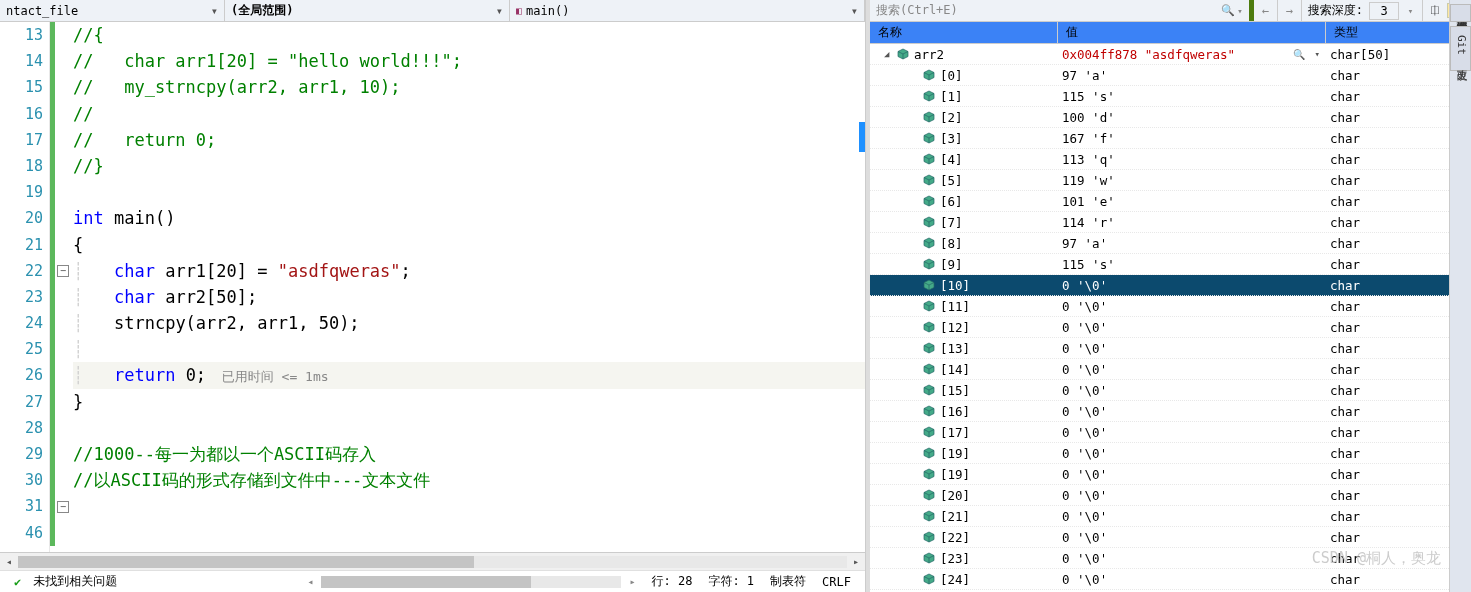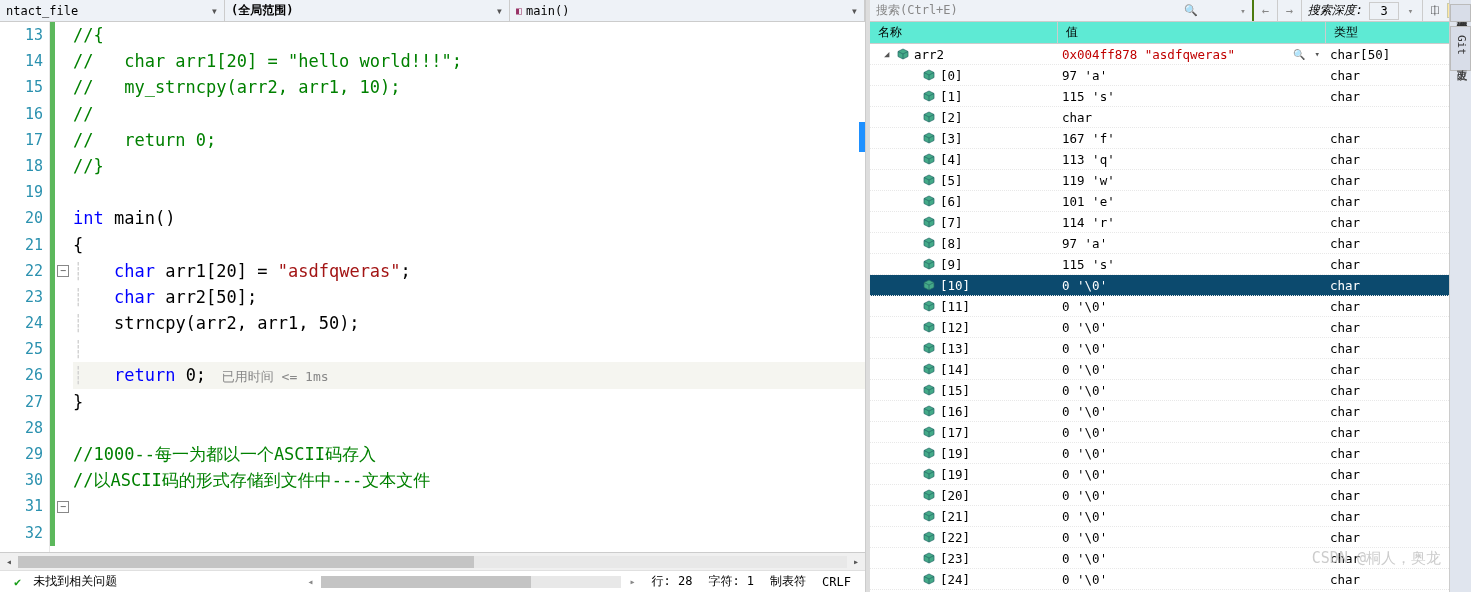--- a/index.html
+++ b/index.html
@@ -33,27 +33,27 @@
 .hscroll .arrow { width: 18px; text-align: center; color: #555; font-size: 10px; }
 .hscroll .track { flex: 1; height: 12px; background: #e8e8e8; position: relative; }
 .hscroll .thumb { position: absolute; height: 100%; background: #c4c4c4; }
 .status-bar { height: 22px; background: #fff; border-top: 1px solid #e0e0e0; display: flex; align-items: center; font-size: 12px; padding: 0 6px; }
 .status-bar .check { color: #1a9e1a; margin-right: 4px; }
 .status-bar .spacer { flex: 1; }
 .status-bar span { margin: 0 8px; }
 
 .watch-pane { flex: 1; height: 100%; display: flex; flex-direction: column; border-left: 4px solid #ddd; }
 .watch-top { height: 22px; background: #eef2f7; border-bottom: 1px solid #ccc; display: flex; align-items: center; font-size: 12px; }
-.search-box { flex: 1; padding: 0 6px; color: #888; border-right: 2px solid #4d7c0f; height: 100%; display: flex; align-items: center; gap: 40px; }
+.search-box { flex: 1; padding: 0 6px; color: #888; border-right: 5px solid #4d7c0f; height: 100%; display: flex; align-items: center; }
 .search-box .mag { margin-left: auto; color: #555; font-size: 11px; }
 .nav-btn { width: 24px; text-align: center; color: #888; border-right: 1px solid #ccc; height: 100%; display: flex; align-items: center; justify-content: center; }
-.depth-lbl { padding: 0 6px; font-style: italic; }
+.depth-lbl { padding: 0 6px; }
 .depth-val { width: 30px; text-align: center; border: 1px solid #ccc; height: 18px; line-height: 16px; }
 .tool-btn { width: 24px; text-align: center; font-size: 11px; }
-.watch-header { height: 22px; background: #5eead4; border-bottom: 1px solid #ccc; display: flex; font-size: 12px; }
+.watch-header { height: 22px; background: #3b82f6; border-bottom: 1px solid #ccc; display: flex; font-size: 12px; }
 .watch-header div { padding: 2px 8px; border-right: 1px solid #ccc; }
 .wh-name { width: 188px; }
 .wh-val { width: 268px; }
 .wh-type { flex: 1; }
 .watch-rows { flex: 1; overflow: auto; font-size: 12.5px; }
 .watch-row { height: 21px; display: flex; align-items: center; border-bottom: 1px dotted #e8e8e8; }
 .watch-row.selected { background: #0c4a6e; color: #fff; }
 .wc-name { width: 188px; display: flex; align-items: center; padding-left: 4px; }
 .wc-val { width: 268px; padding-left: 4px; position: relative; }
 .wc-type { flex: 1; padding-left: 4px; }
@@ -101,21 +101,21 @@
         <div>22</div>
         <div>23</div>
         <div>24</div>
         <div>25</div>
         <div>26</div>
         <div>27</div>
         <div>28</div>
         <div>29</div>
         <div>30</div>
         <div>31</div>
-        <div>32</div>
+        <div>46</div>
       </div>
     <div class="change-bar" id="changebar">
         <div class="green"></div>
         <div class="green"></div>
         <div class="green"></div>
         <div class="green"></div>
         <div class="green"></div>
         <div class="green"></div>
         <div class="green"></div>
         <div class="green"></div>
@@ -249,20 +249,21 @@
         <div class="wc-name">
           <span class="tree-indent" style="width:48px"></span>
           <span class="cube-icon">
             <svg viewBox="0 0 12 12">
               <path d="M6 1 L11 3.5 L11 8.5 L6 11 L1 8.5 L1 3.5 Z" fill="#4a8" stroke="#266" stroke-width="0.7"></path>
               <path d="M1 3.5 L6 6 L11 3.5 M6 6 L6 11" fill="none" stroke="#266" stroke-width="0.7"></path>
             </svg>
           </span>
           <span>[2]</span>
         </div>
+        <div class="wc-val">100 'd'</div>
         <div class="wc-type">char</div>
       </div>
       <div class="watch-row">
         <div class="wc-name">
           <span class="tree-indent" style="width:48px"></span>
           <span class="cube-icon">
             <svg viewBox="0 0 12 12">
               <path d="M6 1 L11 3.5 L11 8.5 L6 11 L1 8.5 L1 3.5 Z" fill="#4a8" stroke="#266" stroke-width="0.7"></path>
               <path d="M1 3.5 L6 6 L11 3.5 M6 6 L6 11" fill="none" stroke="#266" stroke-width="0.7"></path>
             </svg>

